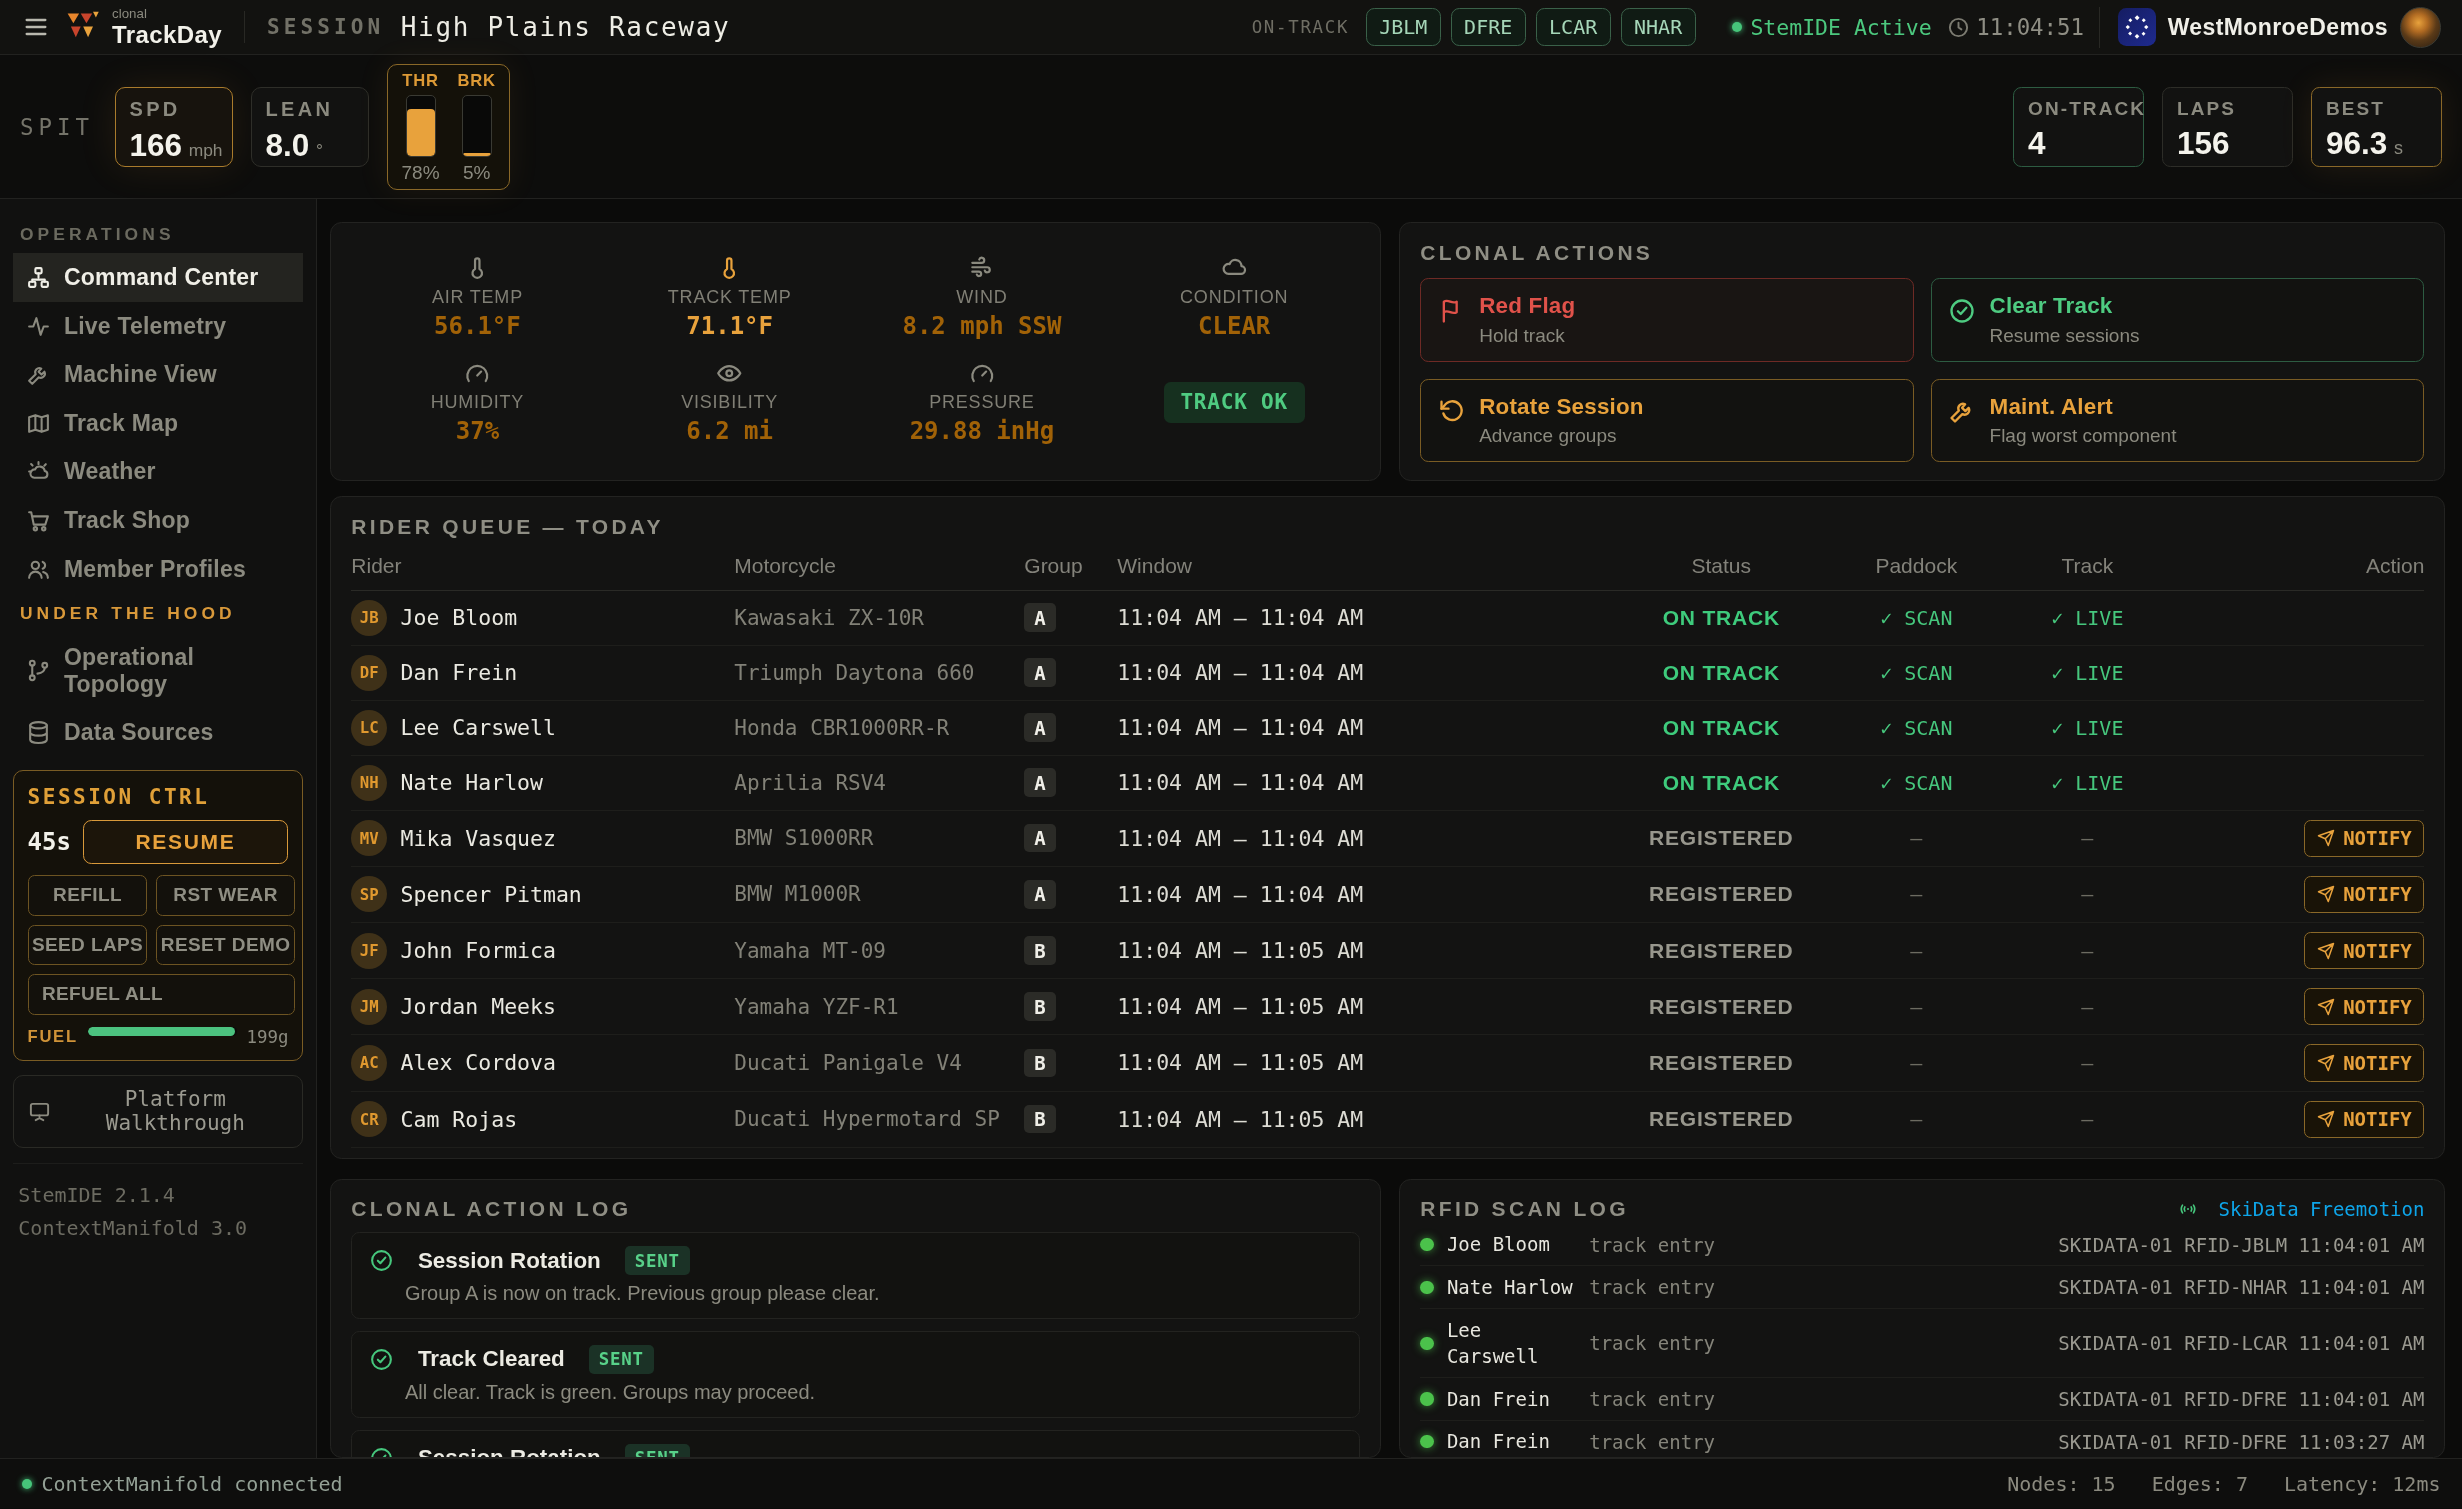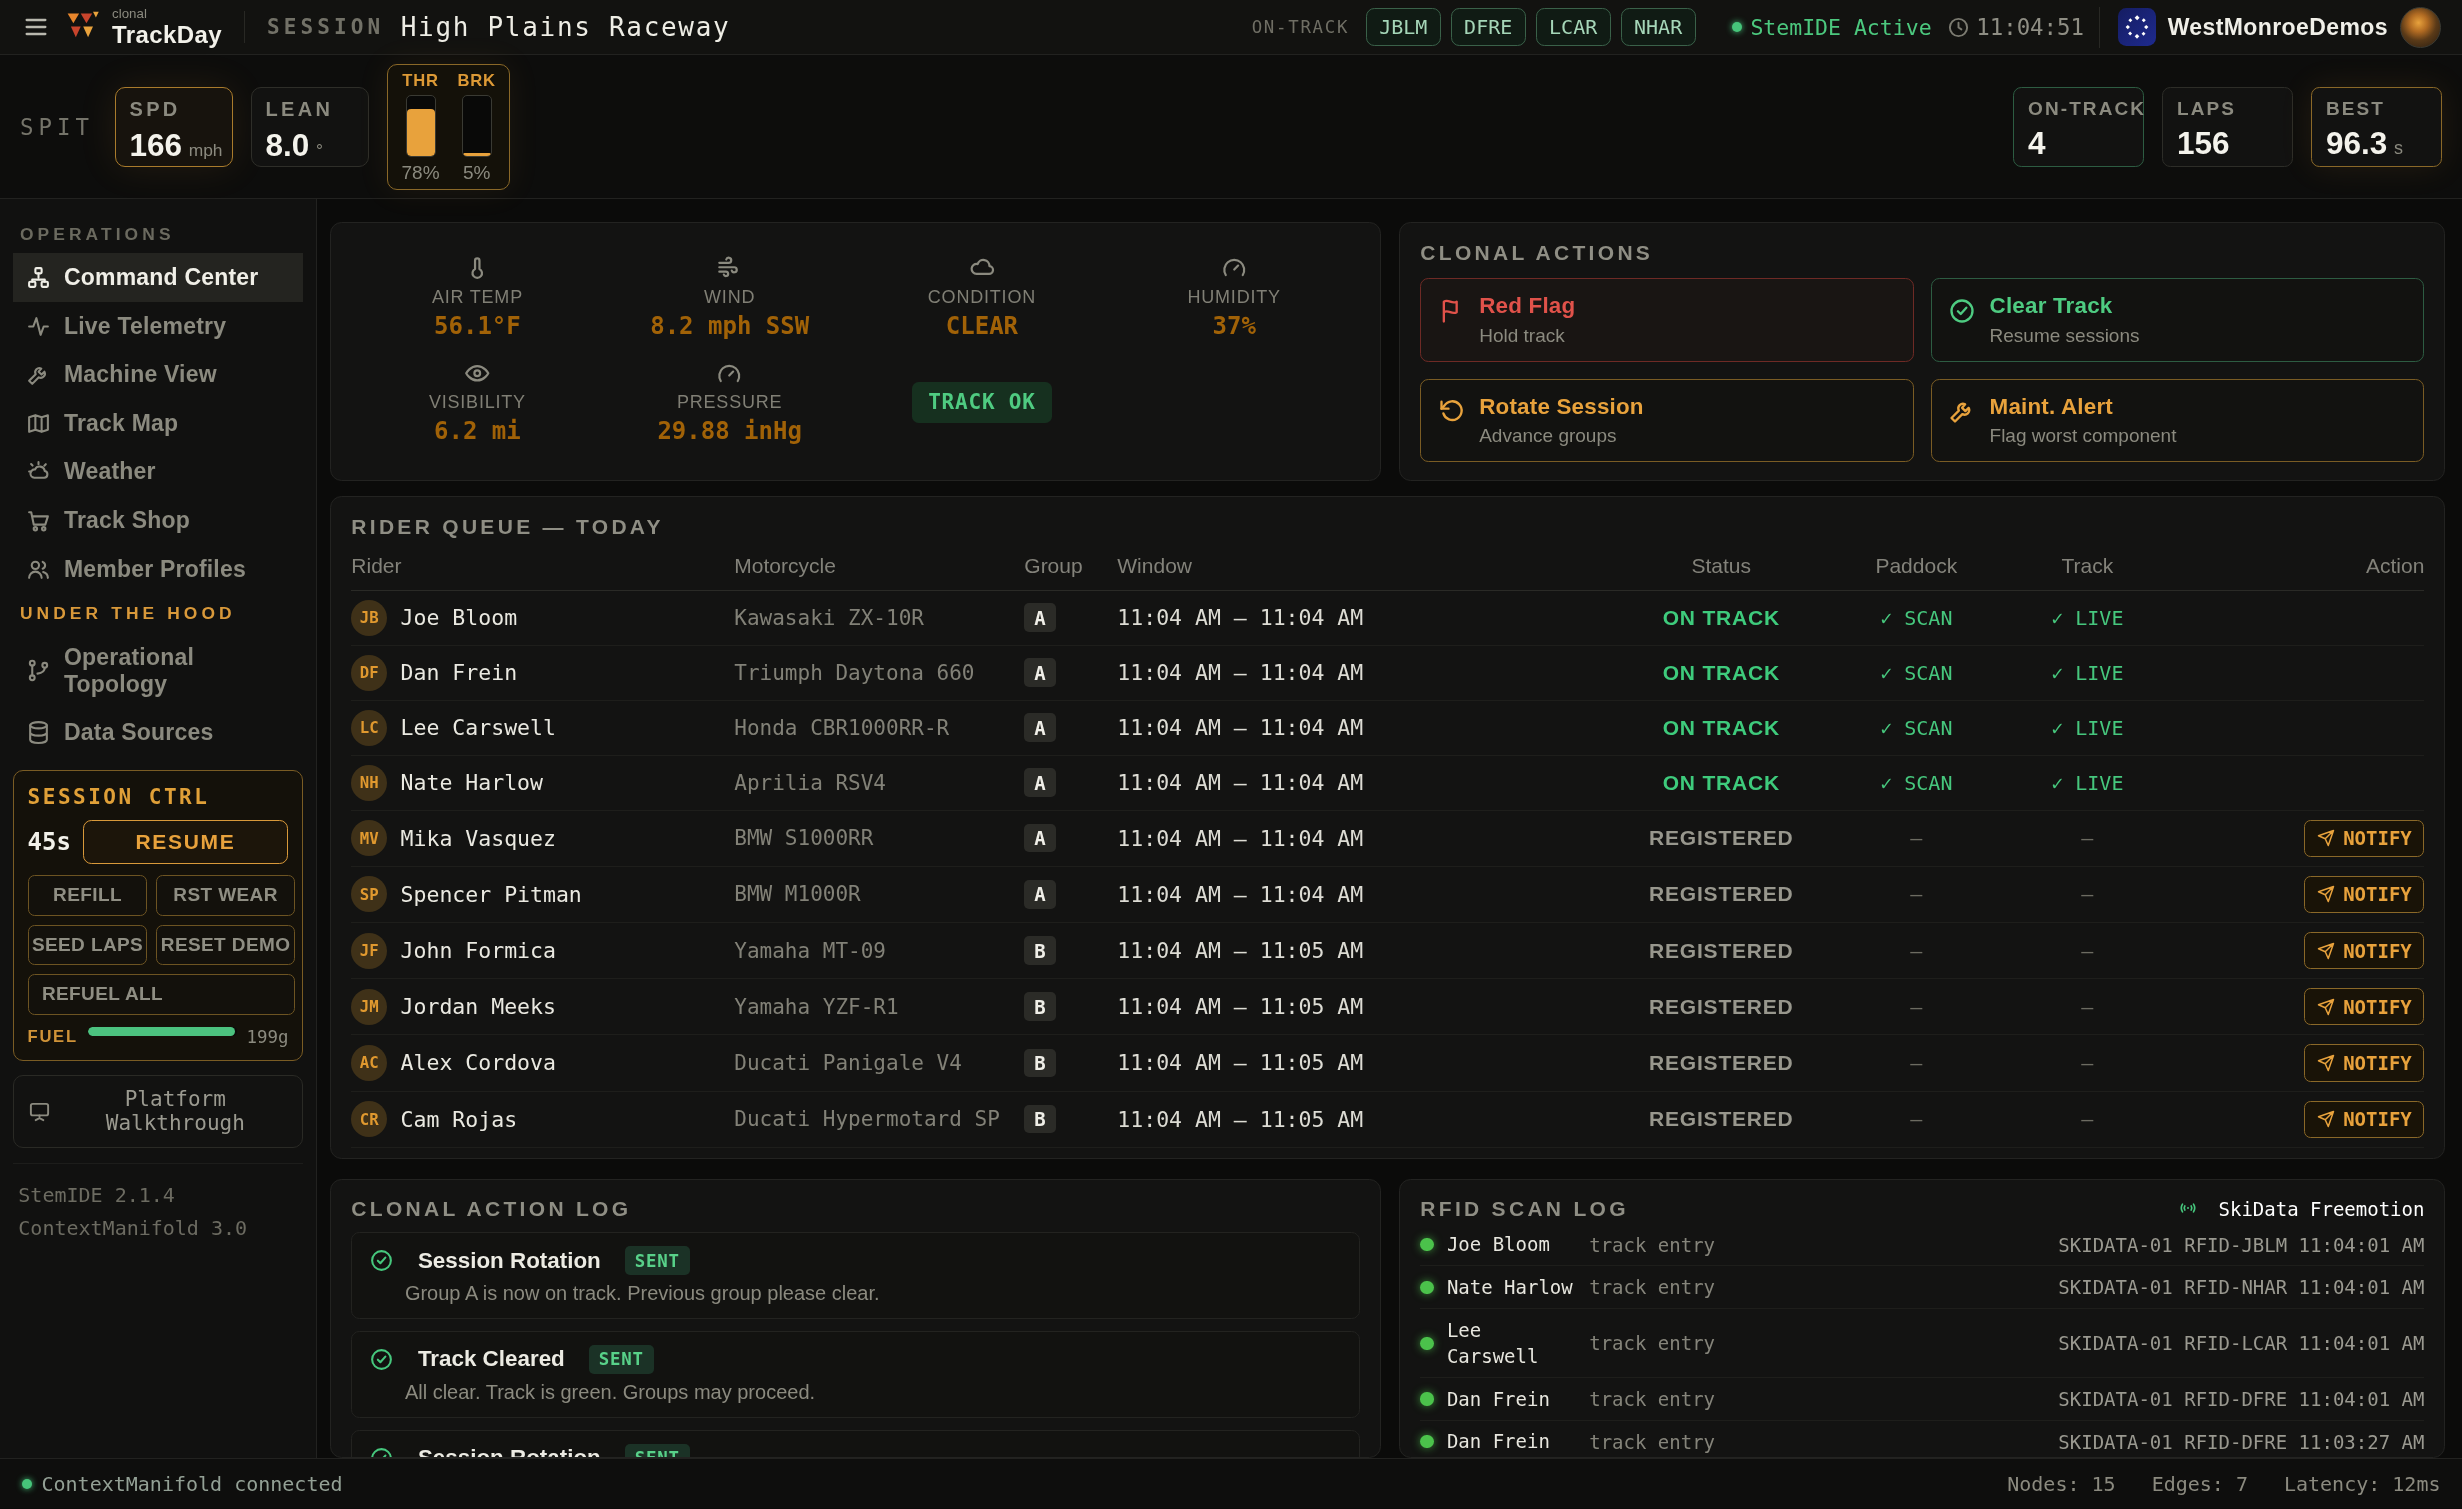--- a/index.html
+++ b/index.html
@@ -145,21 +145,21 @@
   
   .log-entry{border:1.7px solid #232320;border-radius:8.3px;background:#121210;padding:13.3px 16.6px;margin-top:11.6px}
   .log-head{display:flex;align-items:center;gap:24px}
   .log-head .icon{width:25px;height:25px;color:#46c77d}
   .log-title{font-size:22.4px;font-weight:800;color:#ecebe3}
   .sent{background:#1b3226;color:#58d189;font-family:"DejaVu Sans Mono",monospace;font-size:17.4px;font-weight:800;letter-spacing:0.8px;border-radius:5px;padding:4.1px 10px}
   .log-desc{margin-top:7.5px;padding-left:36px;font-size:20px;color:#8b8a7f}
 
   
   .rfid-head{display:flex;align-items:center;justify-content:space-between}
-  .rfid-src{display:flex;gap:21px;font-family:"DejaVu Sans Mono",monospace;font-size:19px;color:#ffffff}
+  .rfid-src{display:flex;align-items:center;gap:21px;font-family:"DejaVu Sans Mono",monospace;font-size:19px;color:#0ea5e9}
   .rfid-src .icon{width:20px;height:20px;color:#46c77d}
   .rfid-row{display:flex;align-items:center;gap:13.3px;padding:7.5px 0;border-bottom:0.8px solid #1e1e1b}
   .r-dot{width:13.3px;height:13.3px;border-radius:50%;background:#4bc24b;box-shadow:0 0 8.3px rgba(75,194,75,.7);flex:none}
   .r-name{width:129px;flex:none;font-family:"DejaVu Sans Mono",monospace;font-size:19px;color:#e7e6de;line-height:1.4}
   .r-event{font-family:"DejaVu Sans Mono",monospace;font-size:19px;color:#85847a}
   .r-meta{margin-left:auto;font-family:"DejaVu Sans Mono",monospace;font-size:19px;color:#9a9990;white-space:nowrap}
 
   
   .statusbar{height:50px;background:#0e0e0d;border-top:1.7px solid #222220;display:flex;align-items:center;padding:0 21.5px;font-family:"DejaVu Sans Mono",monospace;font-size:20px}
   .sb-left{display:flex;align-items:center;gap:10px;color:#93a095}
@@ -422,20 +422,29 @@
         <div class="w-grid" id="weather-grid">
             <div class="w-cell ">
          <span class="icon">
                 <svg viewBox="0 0 24 24" fill="none" stroke="currentColor" stroke-width="2" stroke-linecap="round" stroke-linejoin="round">
                   <path d="M10 6a2 2 0 1 1 4 0v7.5a4.3 4.3 0 1 1-4 0z"></path>
                 </svg>
               </span>
          <span class="w-lbl">AIR TEMP</span>
          <span class="w-val">56.1°F</span>
        </div>
+            <div class="w-cell accent">
+         <span class="icon">
+                <svg viewBox="0 0 24 24" fill="none" stroke="currentColor" stroke-width="2" stroke-linecap="round" stroke-linejoin="round">
+                  <path d="M10 6a2 2 0 1 1 4 0v7.5a4.3 4.3 0 1 1-4 0z"></path>
+                </svg>
+              </span>
+         <span class="w-lbl">TRACK TEMP</span>
+         <span class="w-val">71.1°F</span>
+       </div>
             <div class="w-cell ">
          <span class="icon">
                 <svg viewBox="0 0 24 24" fill="none" stroke="currentColor" stroke-width="2" stroke-linecap="round" stroke-linejoin="round">
                   <path d="M3 8h8.5a2.3 2.3 0 1 0-2.2-3M3 12h13.5a2.3 2.3 0 1 1-2.2 3M3 16h6a2 2 0 1 1-1.9 2.6"></path>
                 </svg>
               </span>
          <span class="w-lbl">WIND</span>
          <span class="w-val">8.2 mph SSW</span>
        </div>
             <div class="w-cell ">

